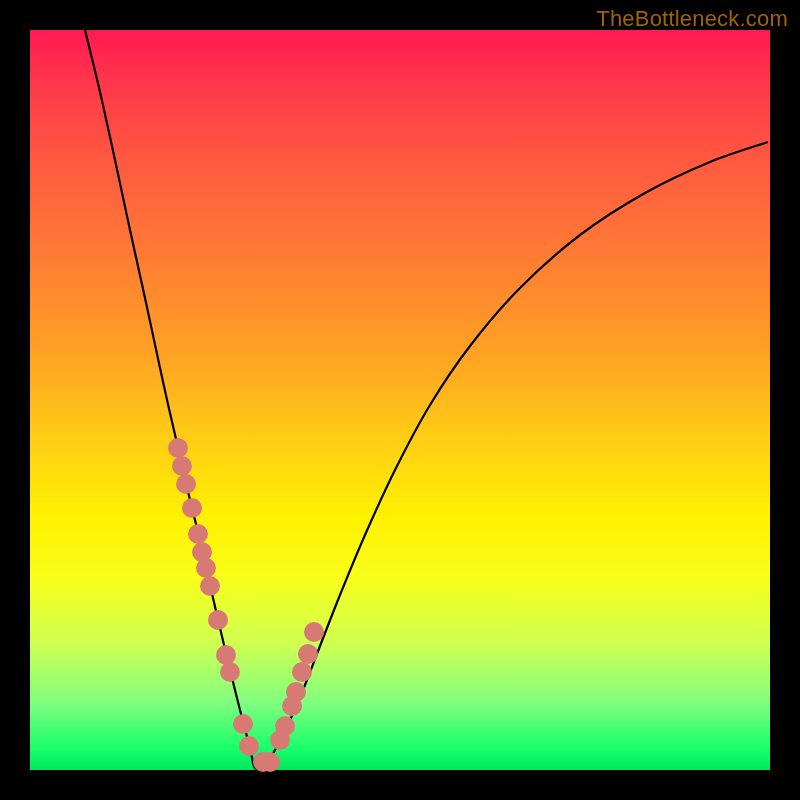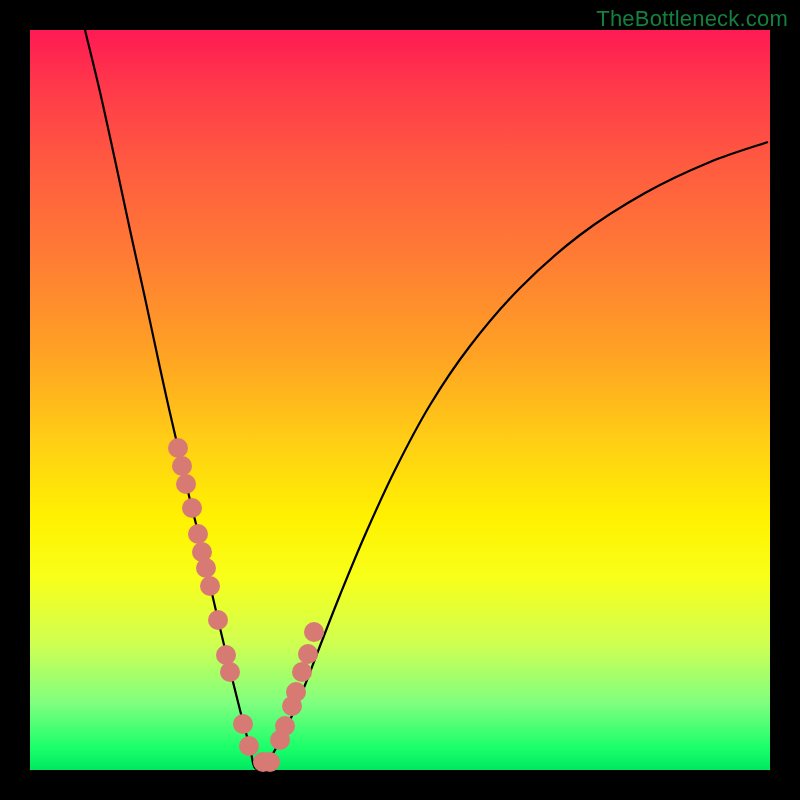--- a/index.html
+++ b/index.html
@@ -38,21 +38,21 @@
       #cfff52 83%,
       #7fff7f 91%,
       #1aff6a 97%,
       #00e860 100%
     );
   }
   .watermark {
     position: absolute;
     top: 6px;
     right: 12px;
-    color: #15803d;
+    color: #a16207;
     font-size: 22px;
     font-weight: 500;
     letter-spacing: 0.2px;
     user-select: none;
   }
   svg.curve {
     position: absolute;
     left: 0;
     top: 0;
     width: 740px;

